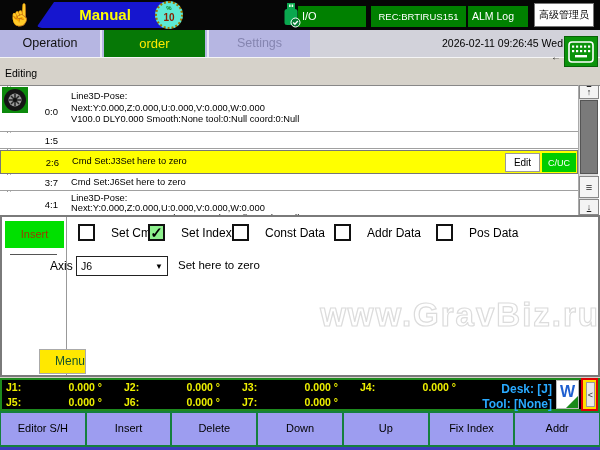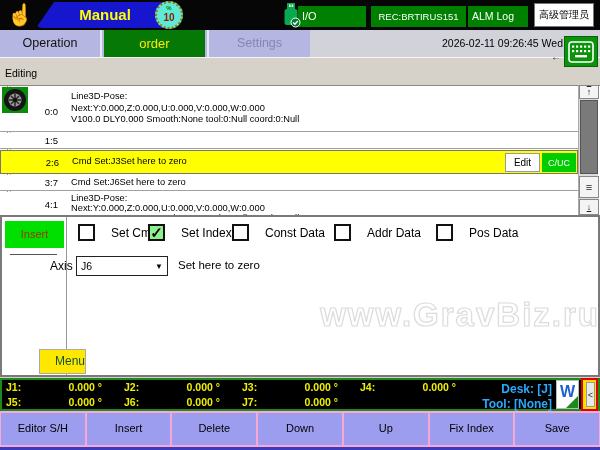--- a/index.html
+++ b/index.html
@@ -108,21 +108,21 @@
   .desk{top:2px}.tool{top:17px}
   .w-icon{position:absolute;left:556px;top:380px;width:23px;height:29px;background:#fff;z-index:3;
     border:1px solid #bbb;overflow:hidden}
   .w-icon span{position:absolute;left:3px;top:2px;font-size:16px;font-weight:bold;color:#1f5fd0}
   .w-tri{position:absolute;right:0;bottom:0;width:0;height:0;border-left:12px solid transparent;border-bottom:12px solid #1a8a1a}
   .red-btn{position:absolute;left:581px;top:378px;width:17px;height:33px;border:2px solid #e00000;background:#ffe000;z-index:3}
   .red-btn .lt{position:absolute;right:1px;top:2px;width:9px;height:25px;background:#e8e8e8;border:1px solid #999;
     font-size:9px;text-align:center;line-height:24px;color:#333}
 
   
-  .bottombar{position:absolute;left:0;top:411px;width:600px;height:36px;background:#f9a8d4;
+  .bottombar{position:absolute;left:0;top:411px;width:600px;height:36px;background:#15803d;
     display:flex;gap:2px;padding:2px 1px}
   .bbtn{flex:1;background:#9d9df0;color:#000;font-size:11px;text-align:center;line-height:30px;overflow:hidden}
   .bluestrip{position:absolute;left:0;top:447px;width:600px;height:3px;background:#3b3bbd}
 </style>
 </head>
 <body>
 
 <div id="root">
 
   <div class="topbar">
@@ -335,17 +335,17 @@
     <div class="lt">&lt;</div>
   </div>
 
   <div class="bottombar" id="bottombar">
       <div class="bbtn">Editor S/H</div>
       <div class="bbtn">Insert</div>
       <div class="bbtn">Delete</div>
       <div class="bbtn">Down</div>
       <div class="bbtn">Up</div>
       <div class="bbtn">Fix Index</div>
-      <div class="bbtn">Save</div>
+      <div class="bbtn">Addr</div>
     </div>
   <div class="bluestrip"></div>
 
 </div>
 
 </body></html>

